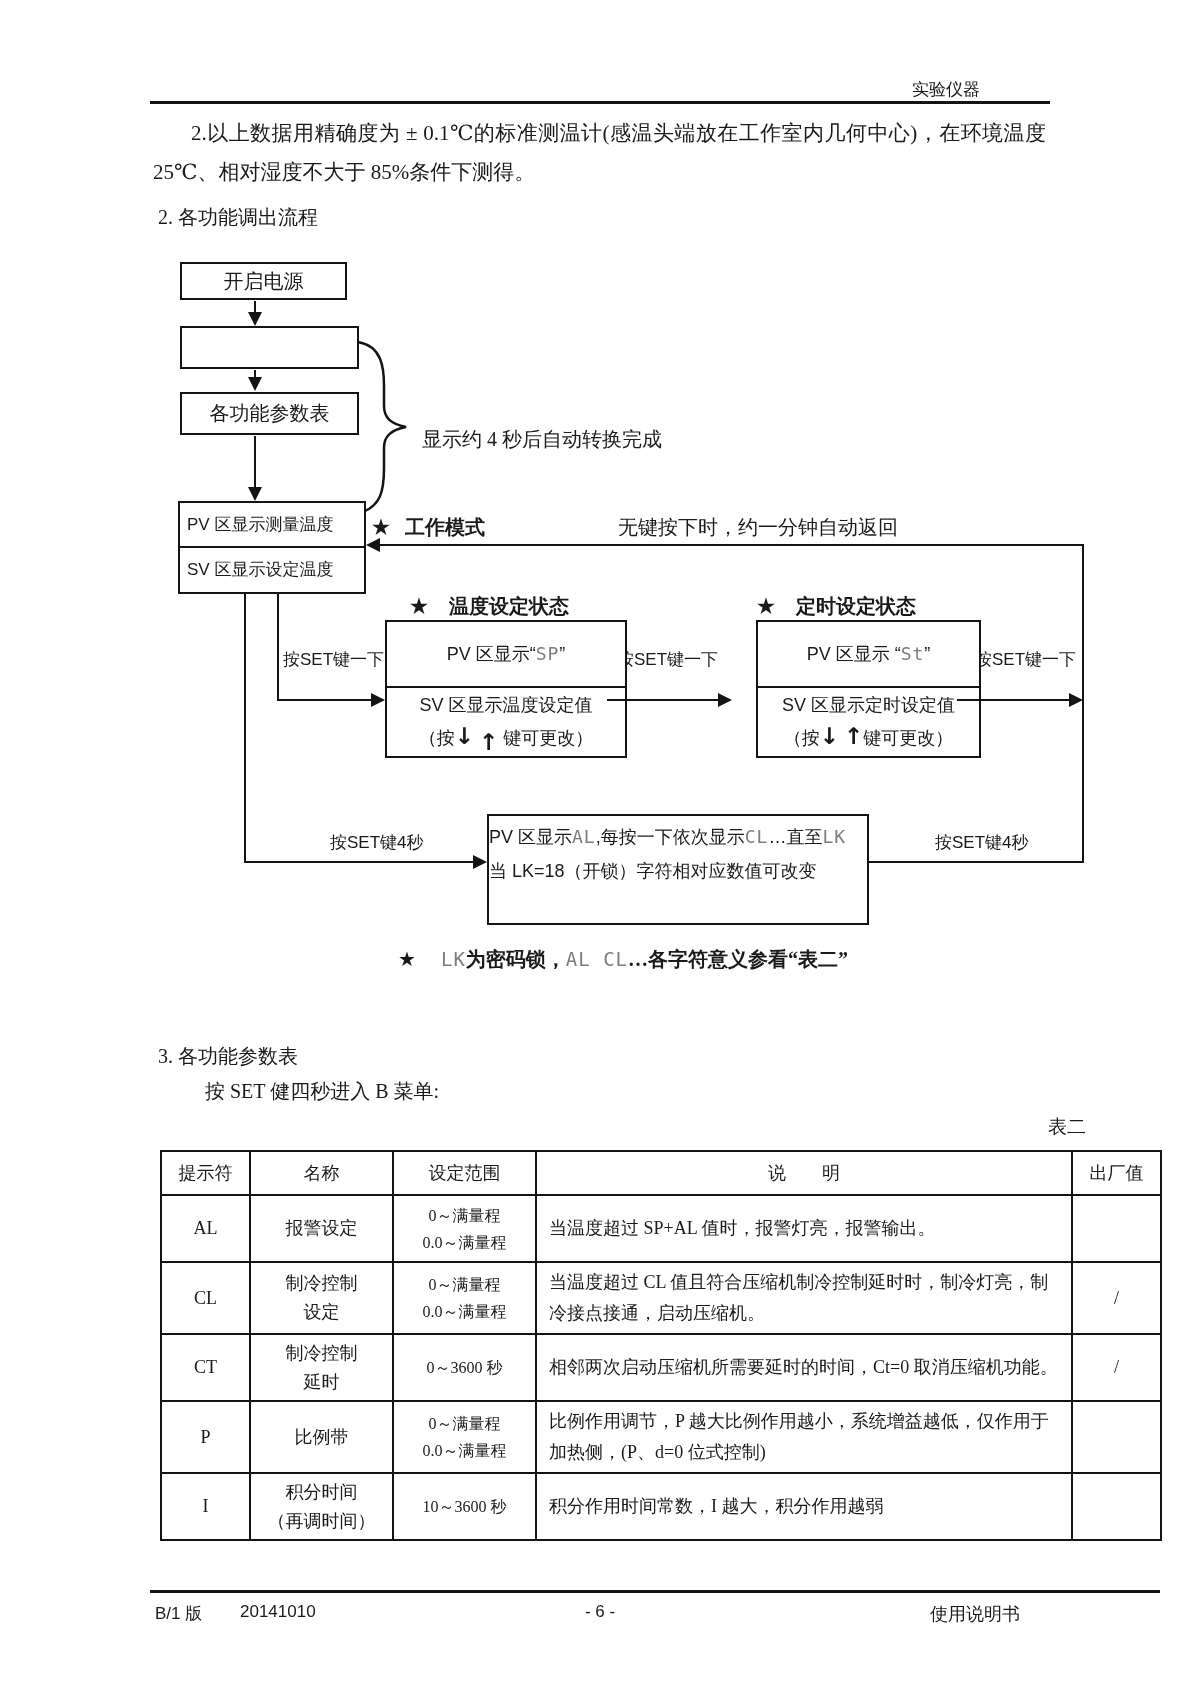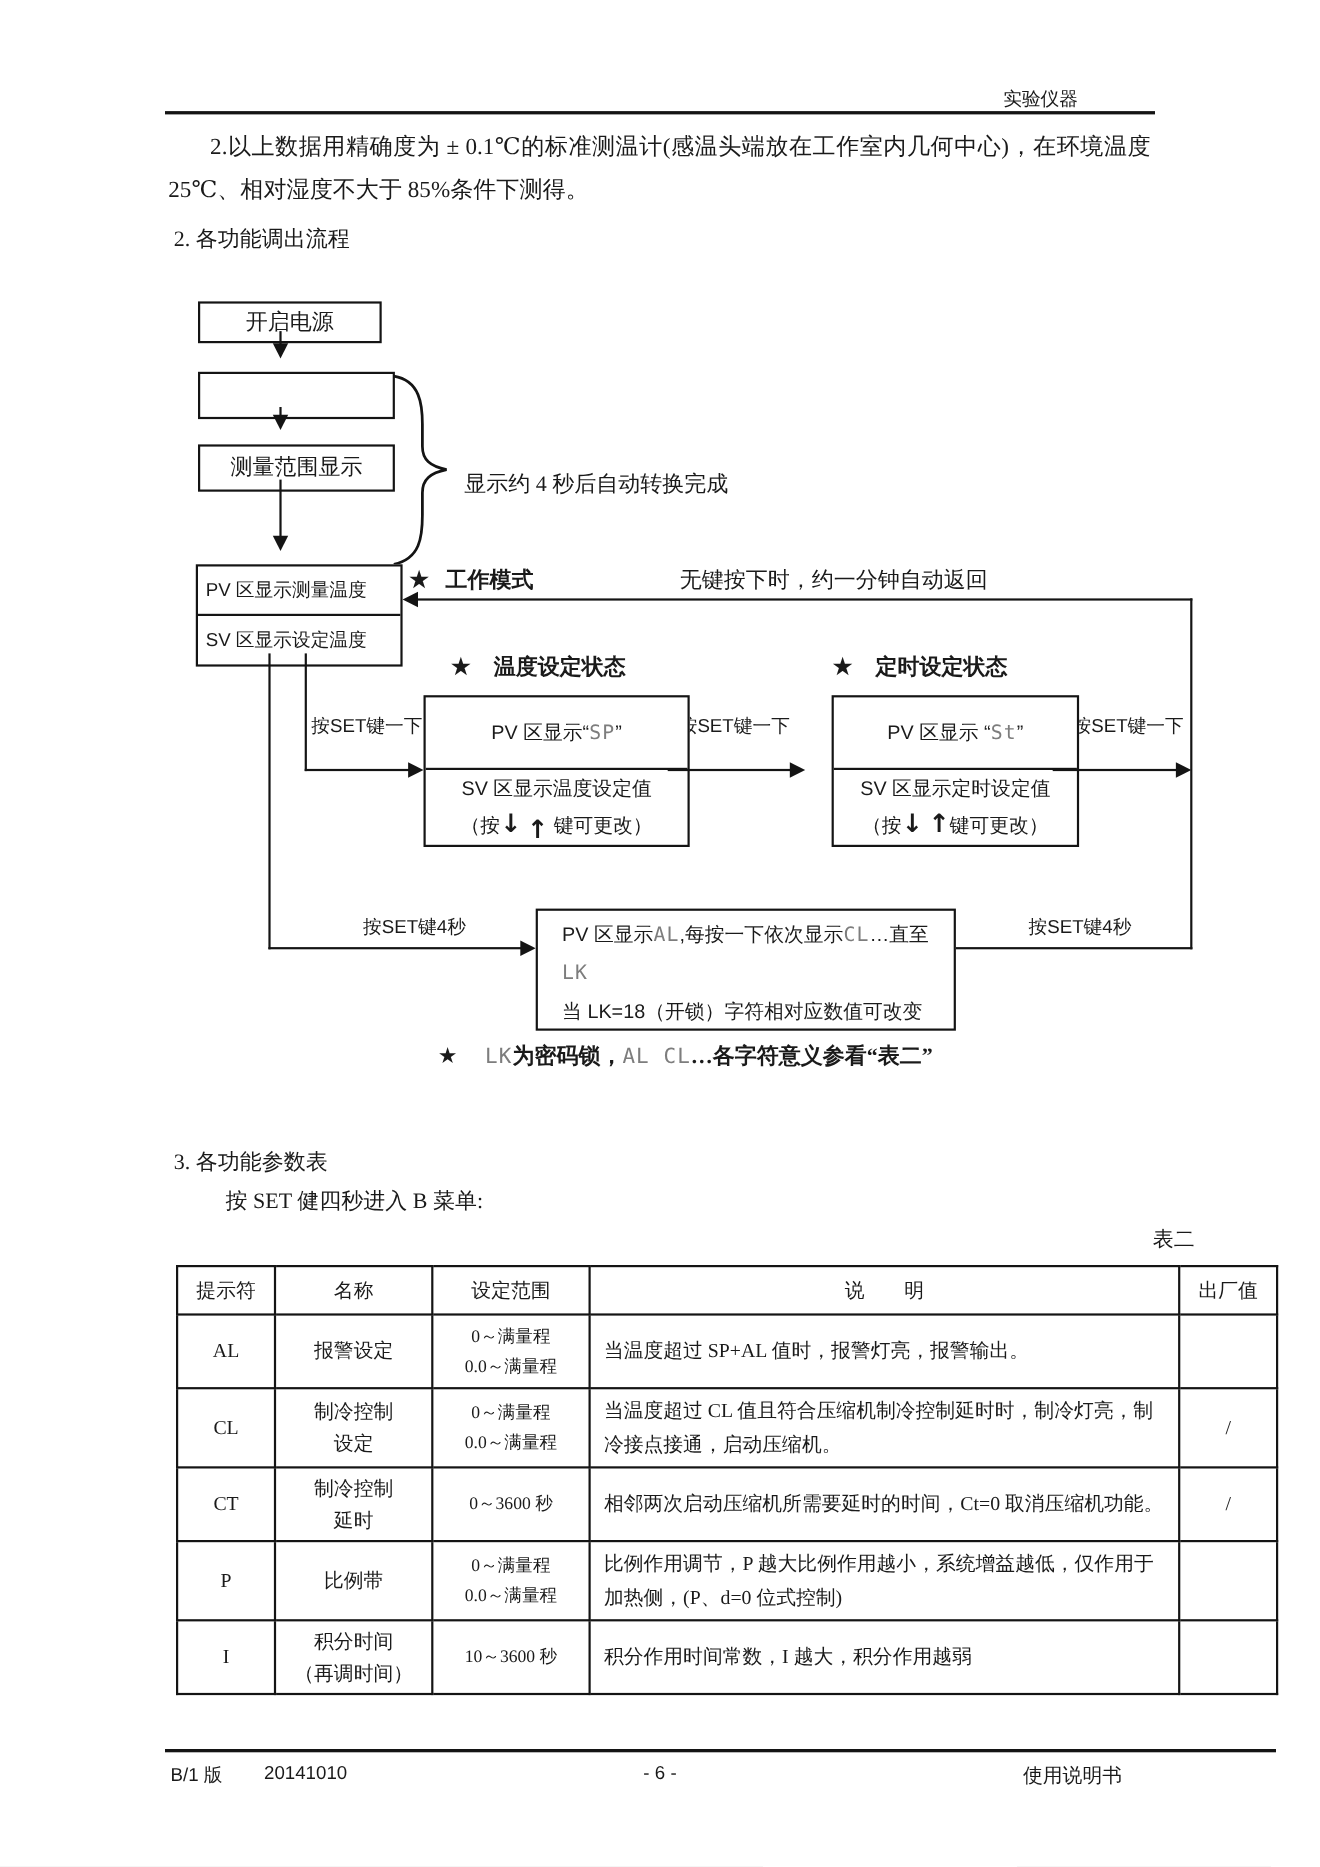--- a/index.html
+++ b/index.html
@@ -5,21 +5,21 @@
   * { margin:0; padding:0; box-sizing:border-box; }
   html,body { background:#e8e8e8; }
   .page {
     position:relative; width:1200px; height:1697px; margin:0 auto;
     background:#ffffff; color:#1a1a1a; overflow:hidden;
     font-family:"Liberation Serif","DejaVu Serif",serif;
   }
   .abs { position:absolute; }
   .serif { font-family:"Liberation Serif","DejaVu Serif",serif; }
   .sans  { font-family:"Liberation Sans","DejaVu Sans",sans-serif; }
-  .box { position:absolute; border:2px solid #141414; background:#fff;margin-top:12px; }
+  .box { position:absolute; border:2px solid #141414; background:#fff; }
   .hline { position:absolute; height:2px; background:#141414; }
   .vline { position:absolute; width:2px; background:#141414; }
   .rule  { position:absolute; height:3px; background:#141414; }
   .tri-d { position:absolute; width:0; height:0;
            border-left:7px solid transparent; border-right:7px solid transparent;
            border-top:14px solid #141414; }
   .tri-r { position:absolute; width:0; height:0;
            border-top:7px solid transparent; border-bottom:7px solid transparent;
            border-left:14px solid #141414; }
   .tri-l { position:absolute; width:0; height:0;
@@ -55,21 +55,21 @@
   <div class="box center serif" style="left:180px; top:262px; width:167px; height:38px; line-height:34px; font-size:20px;">开启电源</div>
 
   <div class="vline" style="left:254px; top:301px; height:12px;"></div>
   <div class="tri-d" style="left:248px; top:312px;"></div>
 
   <div class="box" style="left:180px; top:326px; width:179px; height:43px;"></div>
 
   <div class="vline" style="left:254px; top:370px; height:8px;"></div>
   <div class="tri-d" style="left:248px; top:377px;"></div>
 
-  <div class="box center serif" style="left:180px; top:392px; width:179px; height:43px; line-height:39px; font-size:20px;">测量范围显示</div>
+  <div class="box center serif" style="left:180px; top:392px; width:179px; height:43px; line-height:39px; font-size:20px;">各功能参数表</div>
 
   <div class="vline" style="left:254px; top:436px; height:52px;"></div>
   <div class="tri-d" style="left:248px; top:487px;"></div>
 
   <svg class="abs" style="left:356px; top:340px;" width="54" height="176" viewBox="0 0 54 176">
     <path d="M2,2 C26,6 28,28 28,46 L28,66 C28,78 35,84 50,87 C35,90 28,96 28,108 L28,128 C28,148 26,168 2,173" fill="none" stroke="#141414" stroke-width="2.5"></path>
   </svg>
   <div class="abs serif" style="left:422px; top:426px; font-size:20px;">显示约 4 秒后自动转换完成</div>
 
   <div class="box" style="left:178px; top:501px; width:188px; height:93px;">
@@ -137,21 +137,21 @@
       </div>
     </div>
   </div>
 
   <div class="hline" style="left:957px; top:699px; width:114px;"></div>
   <div class="tri-r" style="left:1069px; top:693px;"></div>
 
   <div class="abs sans" style="left:330px; top:831px; font-size:17px;">按SET键4秒</div>
   <div class="abs sans" style="left:935px; top:831px; font-size:17px;">按SET键4秒</div>
 
-  <div class="box sans" style="left:487px; top:814px; width:382px; height:111px; padding:4px 22px; font-size:18px; line-height:34px;">
+  <div class="box sans" style="left:487px; top:814px; width:382px; height:111px; padding:4px 0; font-size:18px; line-height:34px;">
     <div><span>PV 区显示</span><span class="seg">AL</span><span>,每按一下依次显示</span><span class="seg">CL</span><span>…直至</span><span class="seg">LK</span></div>
     <div>当 LK=18（开锁）字符相对应数值可改变</div>
   </div>
 
   <div class="abs serif" style="left:398px; top:946px; font-size:20px;">
     <span>★</span>
     <span class="seg" style="margin-left:20px; font-size:19px;">LK</span><span class="bold">为密码锁，</span><span class="seg" style="font-size:19px;margin-top:40px;">AL CL</span><span class="bold">…各字符意义参看“表二”</span>
   </div>
 
   <div class="abs serif" style="left:158px; top:1043px; font-size:20px;">3. 各功能参数表</div>

